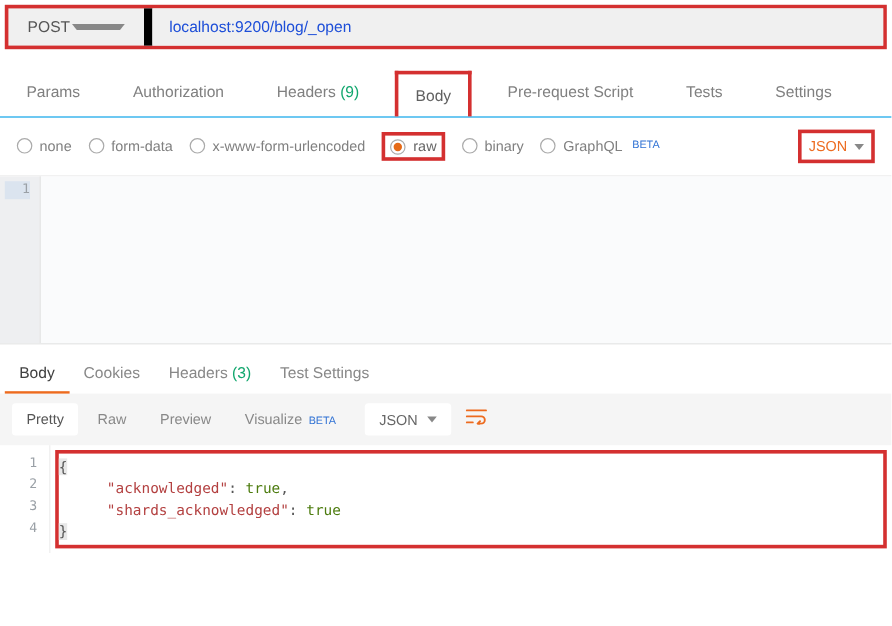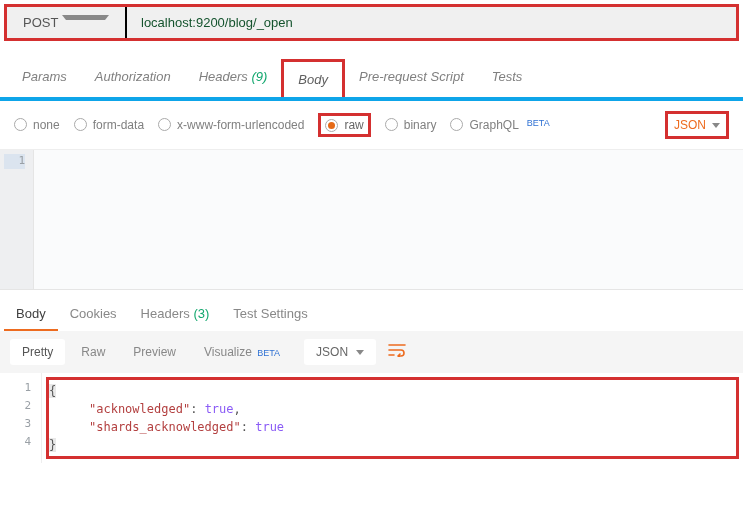--- a/index.html
+++ b/index.html
@@ -1,22 +1,22 @@
 <!DOCTYPE html>
 <html><head>
 <meta charset="utf-8">
 <style>
 * { box-sizing: border-box; margin: 0; padding: 0; }
 body { font-family: -apple-system, BlinkMacSystemFont, "Segoe UI", Arial, sans-serif; font-size: 12px; color: #666; background: #fff; width: 743px; }
 .request-bar { display: flex; border: 3px solid #d43030; margin: 4px; background: #f0f0f0; }
-.method-select { display: flex; padding: 8px 16px; border-right: 2px solid #000000; cursor: pointer; min-width: 120px; }
+.method-select { display: flex; align-items: center; padding: 8px 16px; border-right: 7px solid #000000; cursor: pointer; min-width: 120px; }
 .method-select span { flex: 1; font-size: 13px; color: #555; }
 .caret { width: 0; height: 0; border-left: 4px solid transparent; border-right: 4px solid transparent; border-top: 5px solid #888; }
-.url-input { flex: 1; padding: 8px 14px; font-size: 13px; color: #14532d; background: #f0f0f0; border: none; outline: none; }
-.tabs { display: flex; gap: 0; padding: 14px 8px 0 8px; border-bottom: 4px solid #0ea5e9; font-style: italic; }
+.url-input { flex: 1; padding: 8px 14px; font-size: 13px; color: #1d4ed8; background: #f0f0f0; border: none; outline: none; }
+.tabs { display: flex; gap: 16px; padding: 14px 8px 0 8px; border-bottom: 1px solid #0ea5e9; }
 .tab { padding: 10px 14px; cursor: pointer; color: #808080; font-size: 13px; }
 .tab.active { border: 3px solid #d43030; border-bottom: none; color: #606060; }
 .badge { color: #12a76e; }
 .body-types { display: flex; align-items: center; gap: 14px; padding: 10px 14px; border-bottom: 1px solid #eee; }
 .radio-opt { display: flex; align-items: flex-start; gap: 6px; cursor: pointer; color: #808080; }
 .radio { width: 13px; height: 13px; border-radius: 50%; border: 1px solid #aaa; background: #fff; display: inline-flex; align-items: center; justify-content: center; }
 .radio.selected::after { content: ""; width: 7px; height: 7px; border-radius: 50%; background: #888; }
 .raw-box { border: 3px solid #d43030; padding: 2px 4px; display: flex; align-items: center; gap: 6px; }
 .raw-box .radio.selected::after { background: #e56a17; }
 .beta { color: #3072d4; font-size: 9px; font-weight: 400; margin-left: 2px; }
@@ -33,21 +33,21 @@
 .resp-fmt { display: flex; align-items: center; gap: 8px; padding: 6px 12px; background: #fff; border-radius: 3px; cursor: pointer; margin-left: 8px; color: #666; }
 .wrap-icon { color: #ed6b1f; font-size: 16px; padding: 4px 8px; cursor: pointer; }
 .resp-body { display: flex; }
 .resp-gutter { width: 42px; text-align: right; padding: 6px 10px; font-family: Consolas, monospace; font-size: 11px; color: #9aa0a6; border-right: 1px solid #eee; }
 .resp-gutter div { line-height: 18px; }
 .resp-code { flex: 1; padding: 4px 4px; }
 .code-box { border: 3px solid #d43030; padding: 2px 6px 2px 0; font-family: Consolas, monospace; font-size: 12px; line-height: 18px; }
 .brace { color: #555; background: #e8e8e8; }
 .key { color: #b34040; }
 .punct { color: #555; }
-.bool { color: #8b5cf6; }
+.bool { color: #4d7c0f; }
 .indent { display: inline-block; width: 40px; }
 </style>
 </head>
 <body>
 
 <div class="request-bar">
   <div class="method-select">
     <span>POST</span>
     <span class="caret"></span>
   </div>
@@ -57,20 +57,21 @@
 <div class="tabs">
   <div class="tab">Params</div>
   <div class="tab">Authorization</div>
   <div class="tab">
     <span>Headers</span>
     <span class="badge">(9)</span>
   </div>
   <div class="tab active">Body</div>
   <div class="tab">Pre-request Script</div>
   <div class="tab">Tests</div>
+  <div class="tab">Settings</div>
 </div>
 
 <div class="body-types">
   <div class="radio-opt">
     <span class="radio"></span>
     <span>none</span>
   </div>
   <div class="radio-opt">
     <span class="radio"></span>
     <span>form-data</span>

